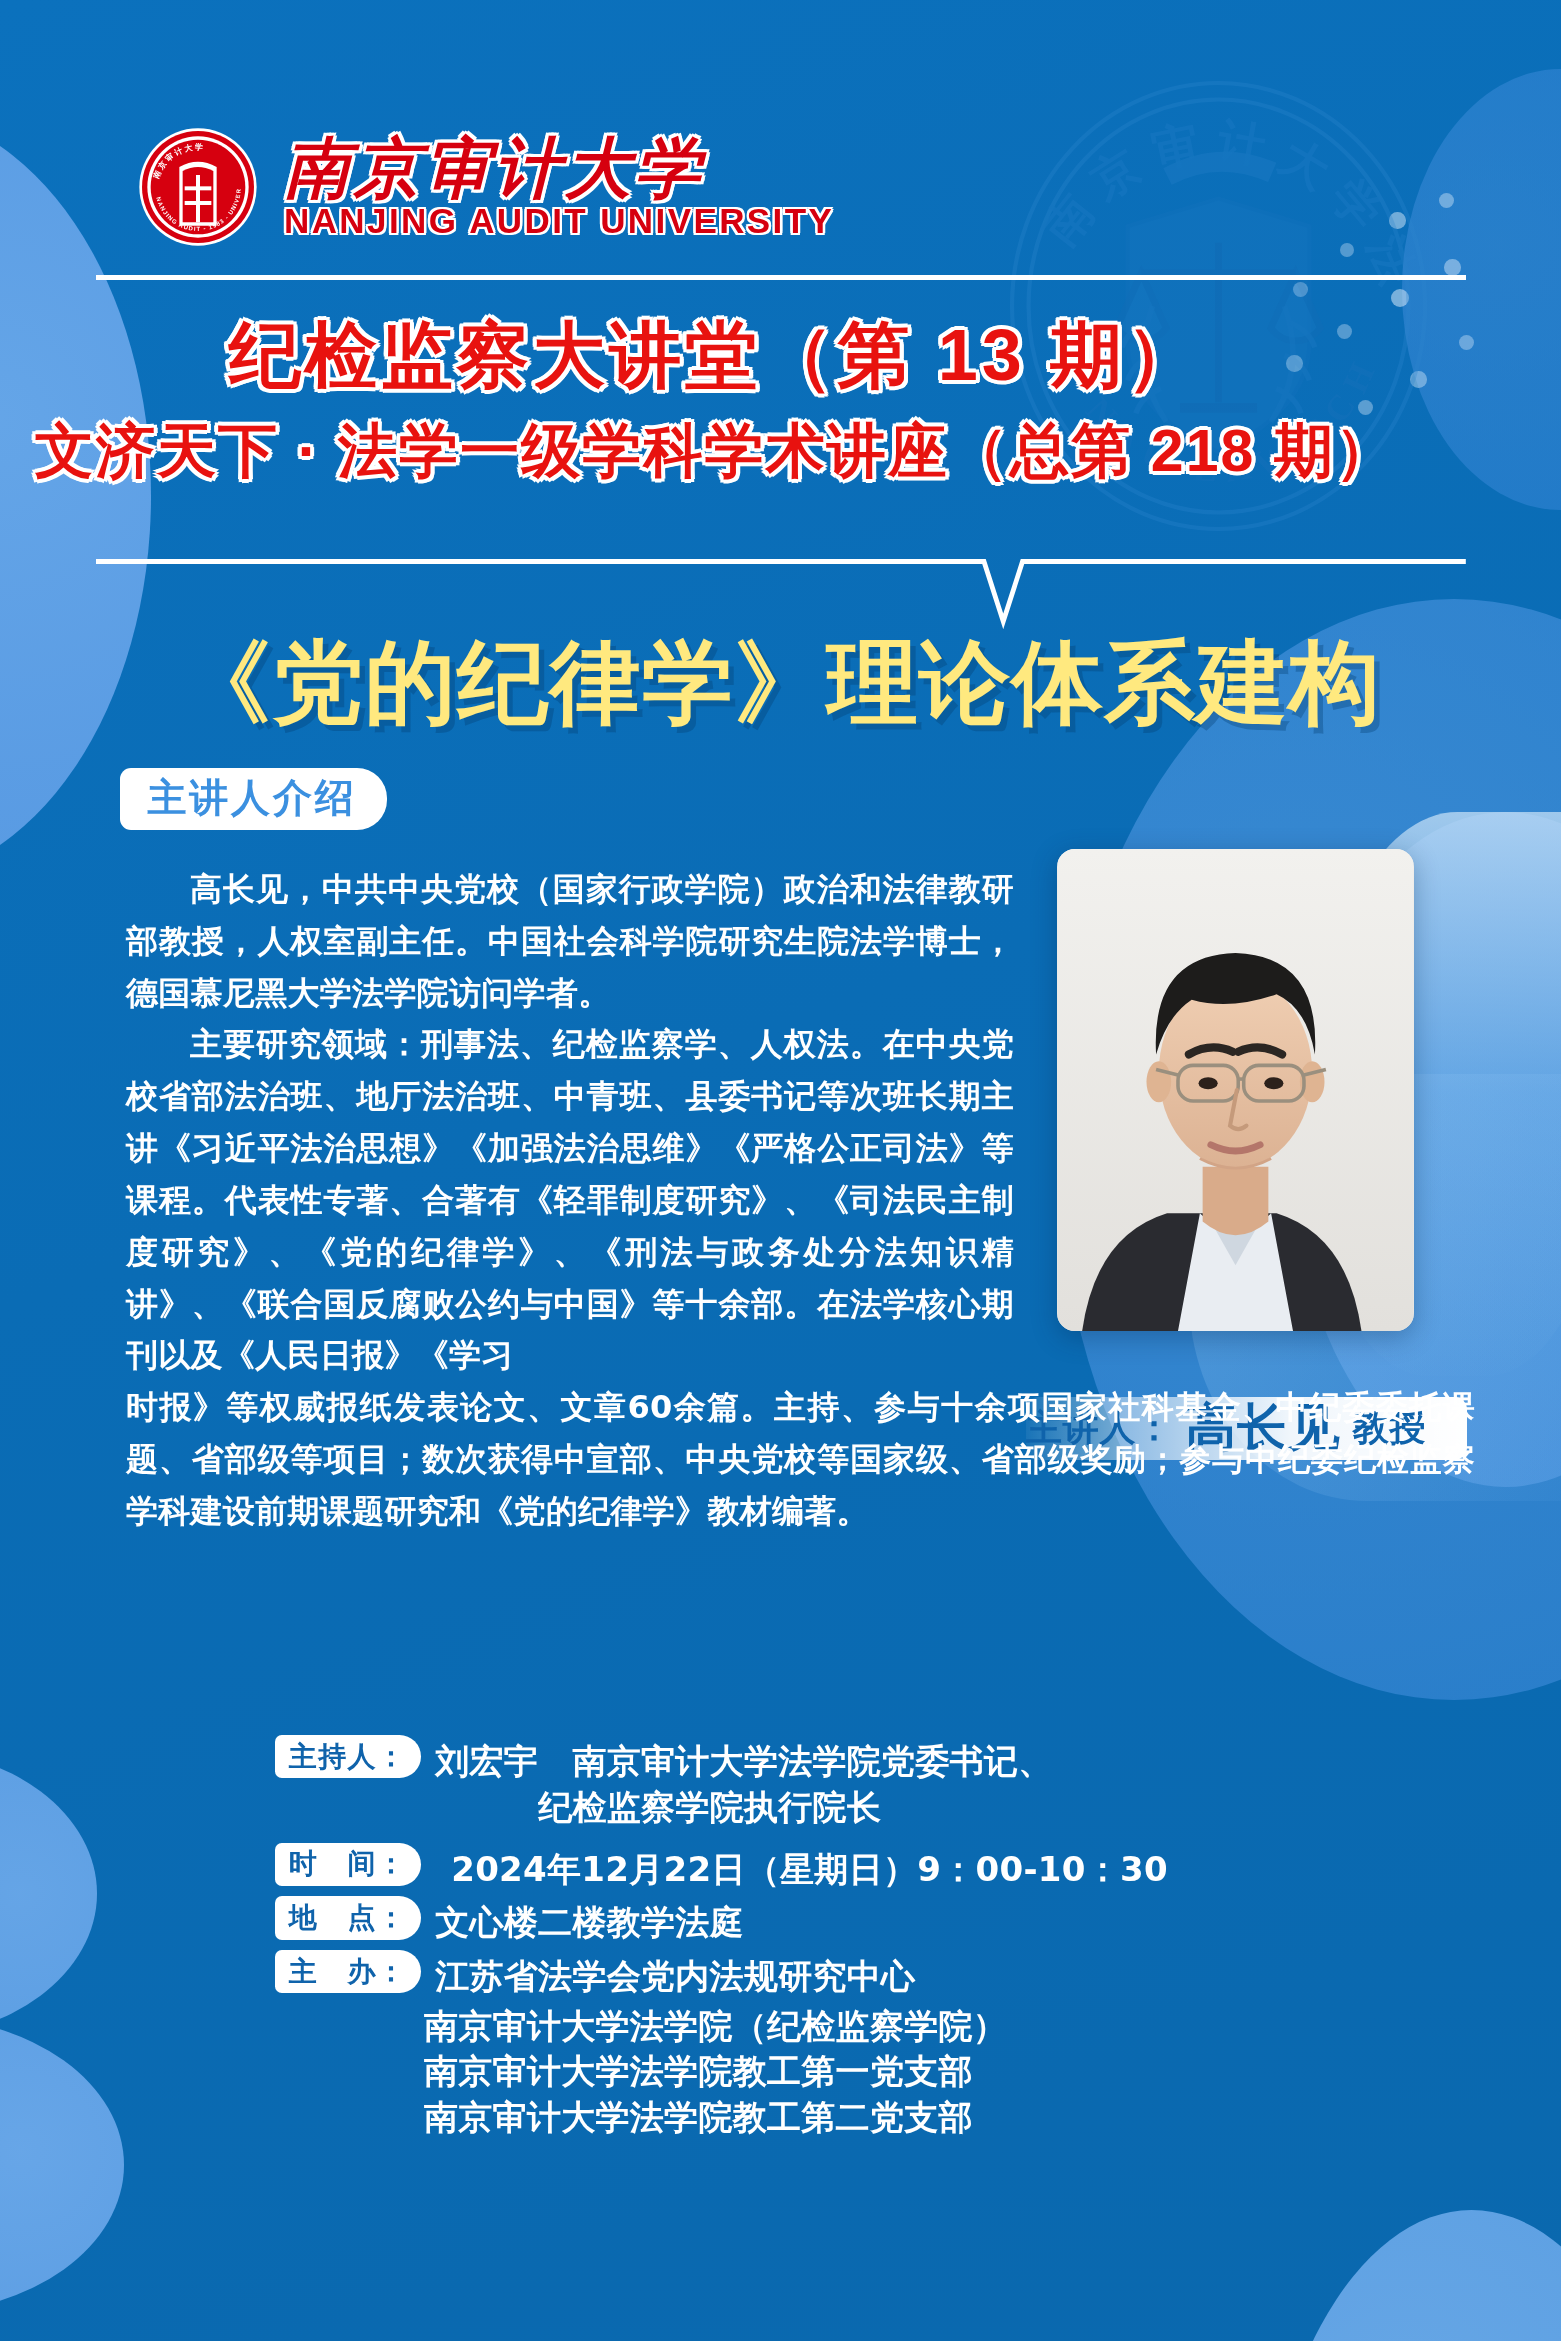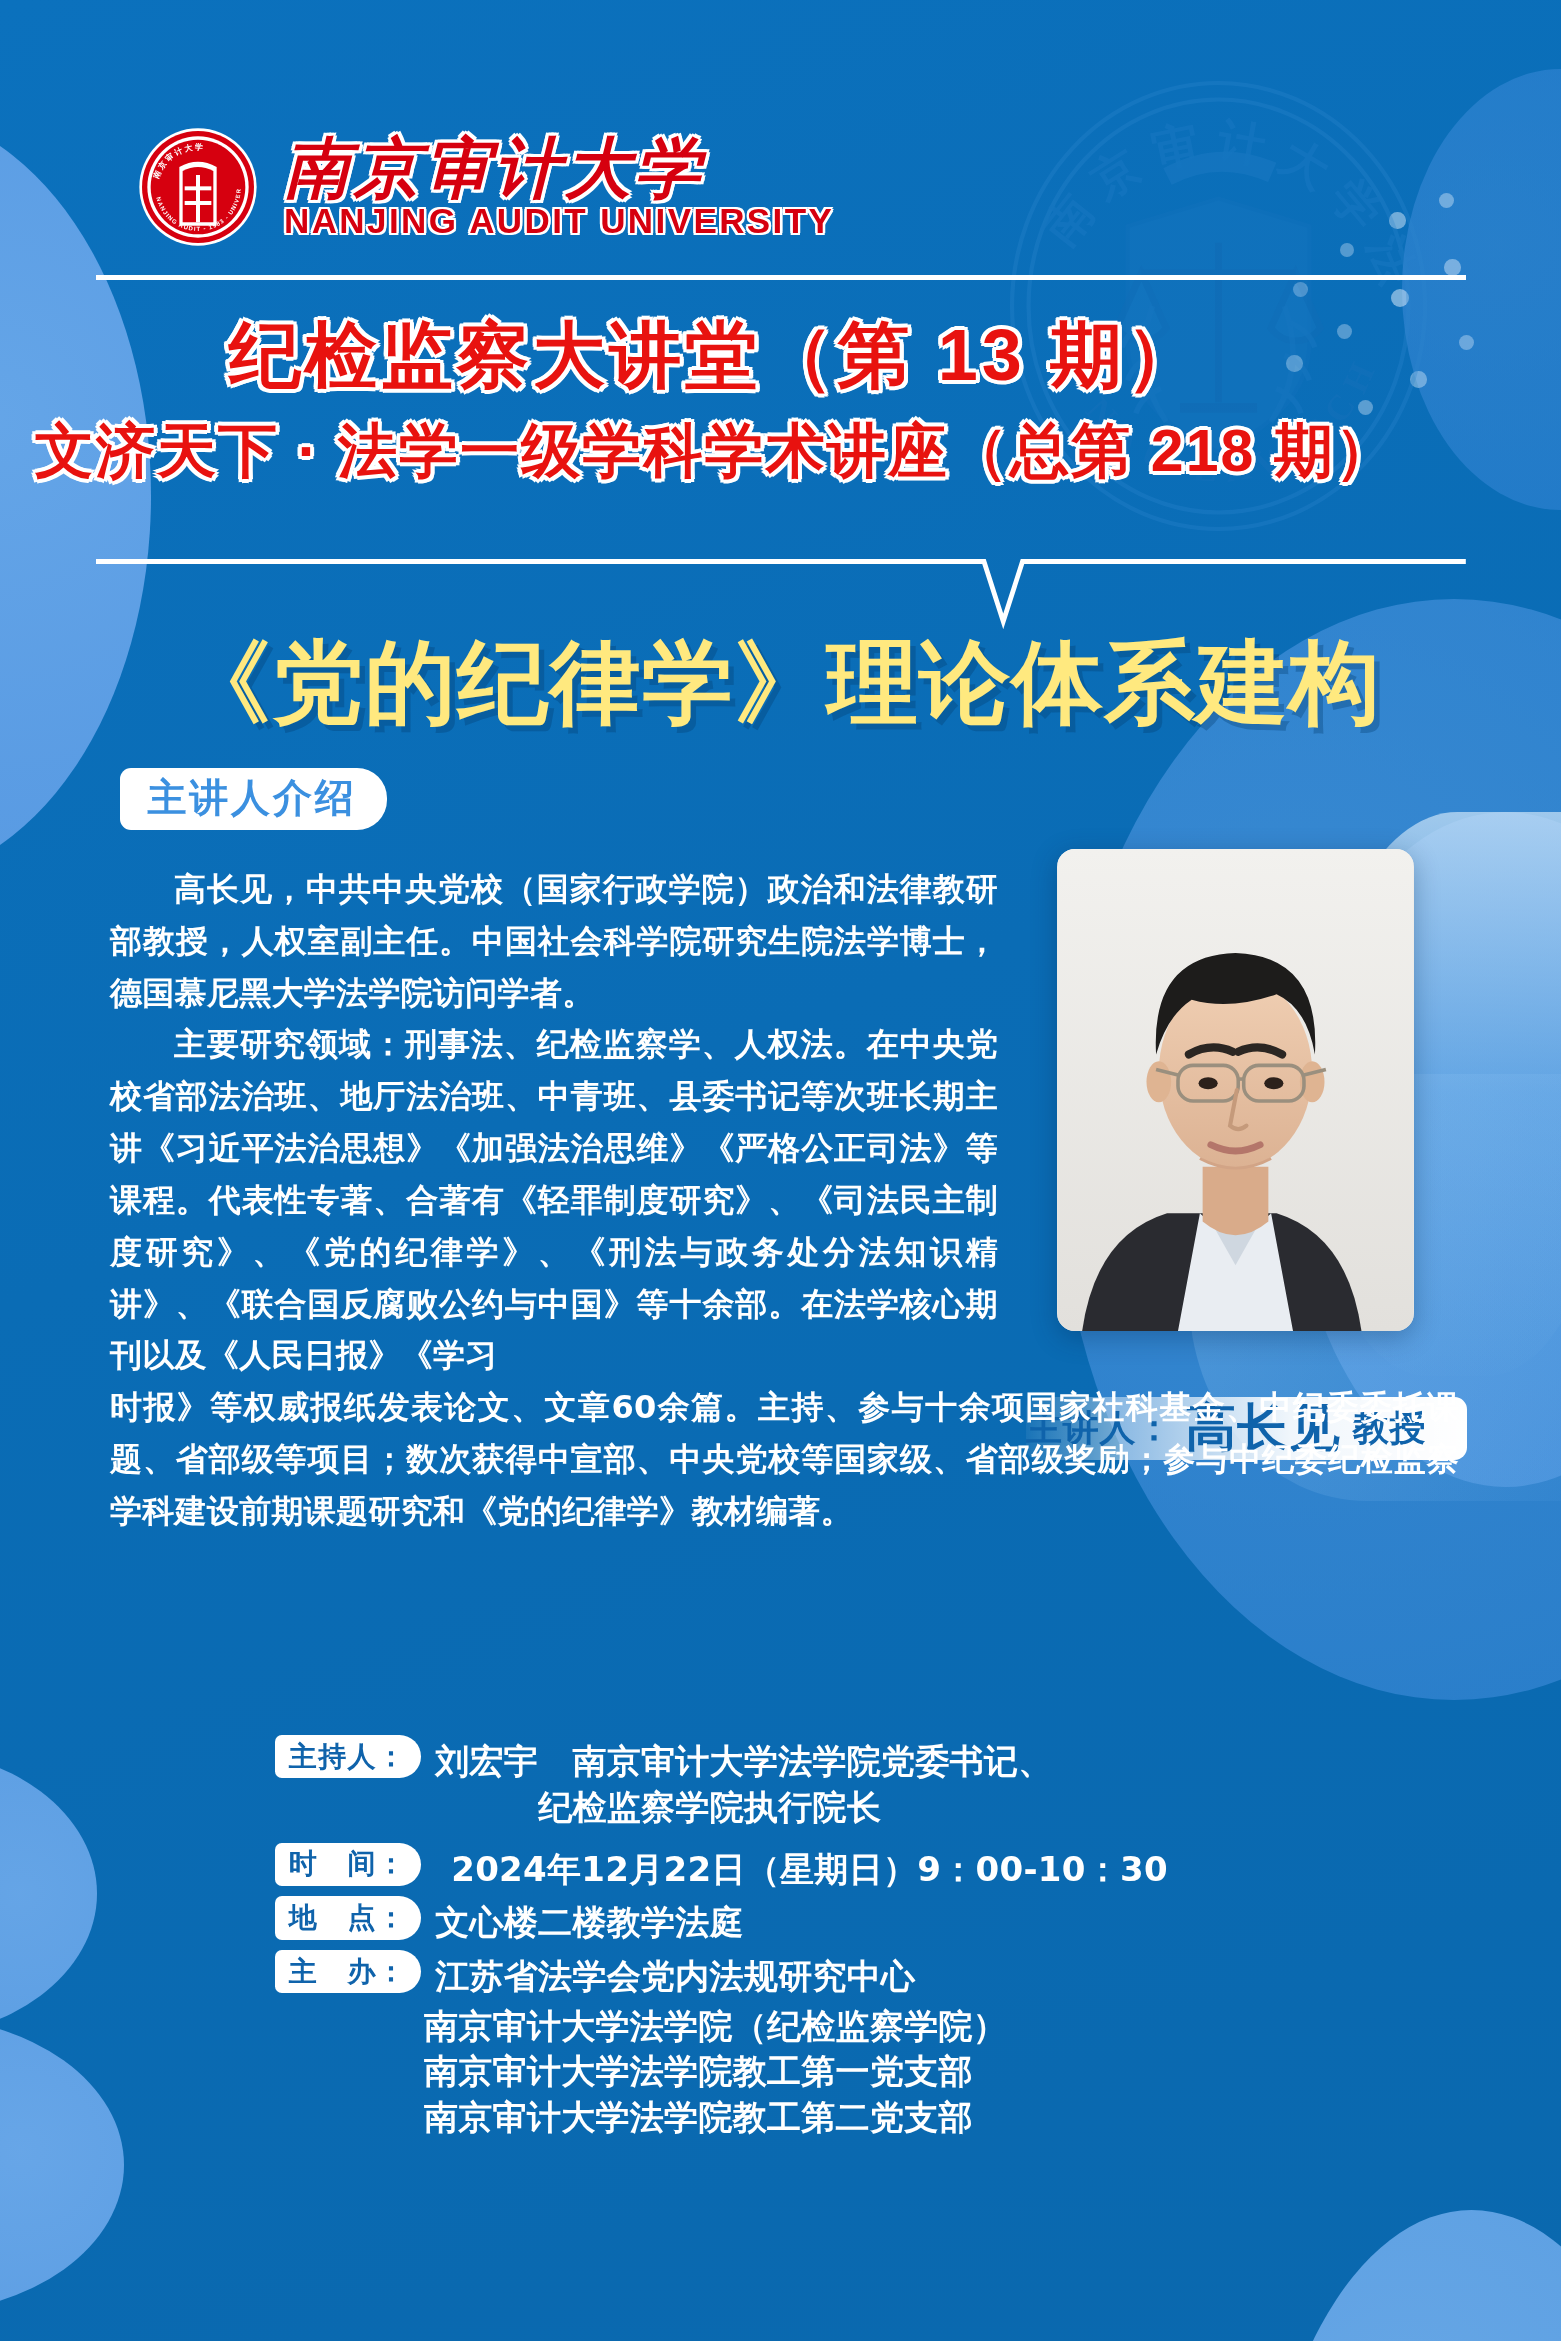--- a/index.html
+++ b/index.html
@@ -131,21 +131,21 @@
     position:absolute;left:120px;top:768px;
     background:#fff;border-radius:11px 30px 30px 11px;
     padding:9px 30px 10.3px 27.5px;
   }
   .intro-tag span{
     font-size:39px;font-weight:bold;color:#3b90e0;letter-spacing:2.8px;line-height:1.1;
   }
 
   
   .bio{
-    position:absolute;left:110px;top:864px;width:1349px;
+    position:absolute;left:126px;top:864px;width:1349px;
     color:#ffffff;font-size:32px;font-weight:bold;line-height:1.62;
     letter-spacing:0.3px;
     font-family:"DejaVu Sans","Liberation Sans",sans-serif;
   }
   .bio p{margin:0;text-indent:2em;text-align:justify;}
   .bio .p-narrow{width:888px;}
   .bio .p-wide{width:1349px;}
 
   
   .portrait-wrap{

